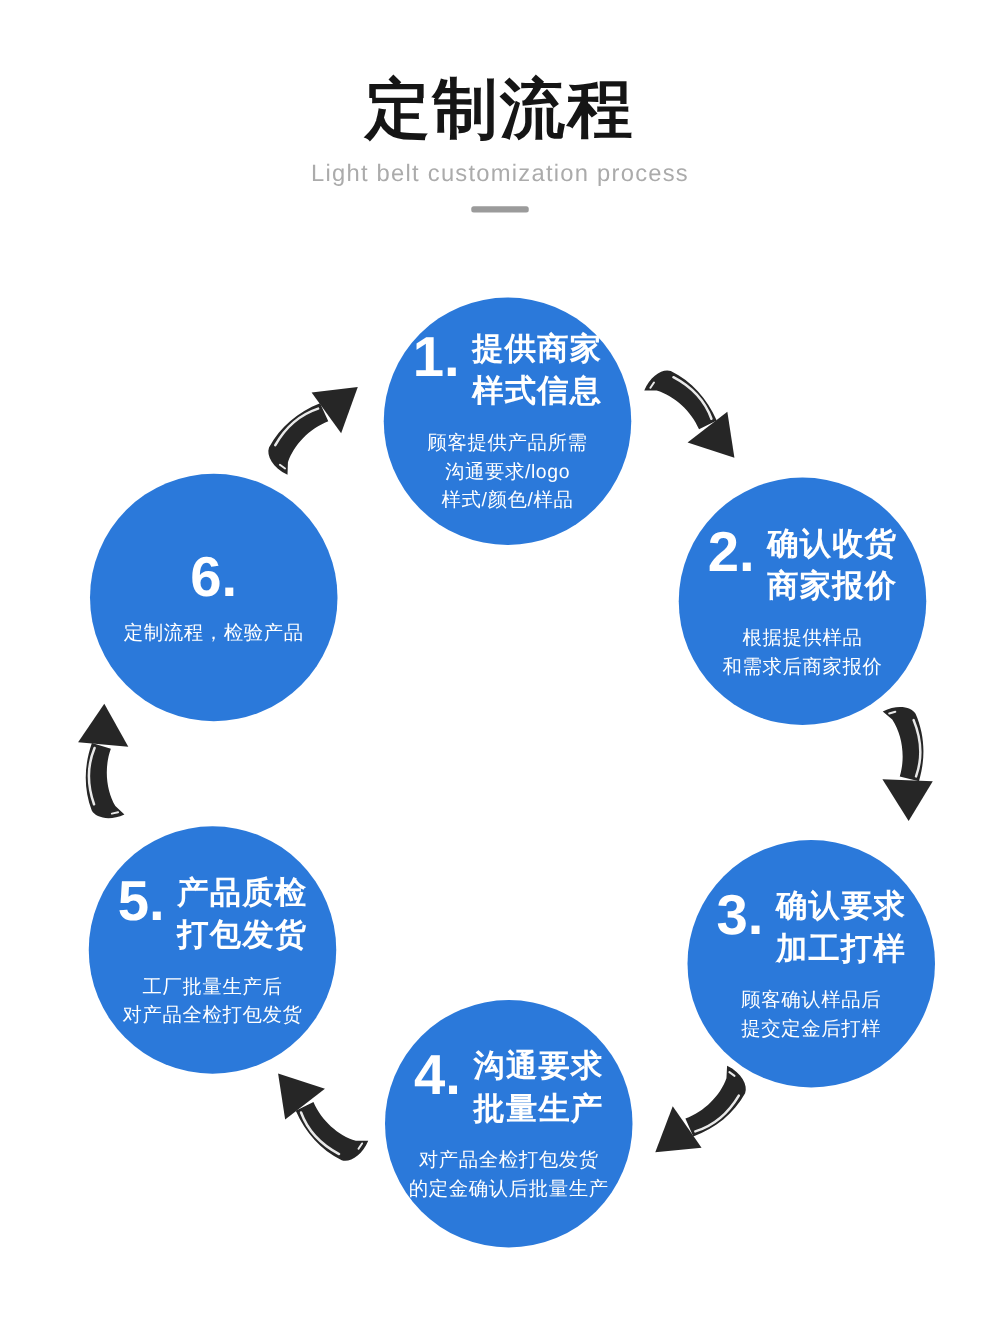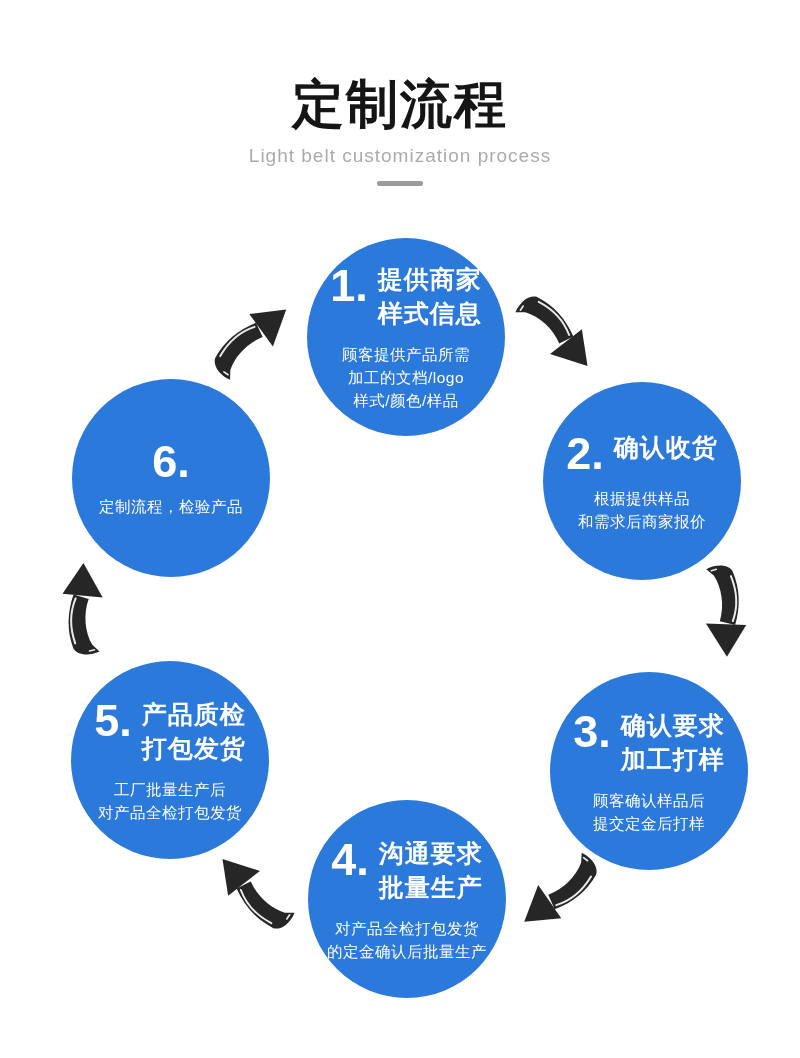--- a/index.html
+++ b/index.html
@@ -12,21 +12,21 @@
   }
   *{margin:0;padding:0;box-sizing:border-box;}
   html,body{background:#ffffff;}
   body{
     font-family:"Liberation Sans","DejaVu Sans",sans-serif;
     width:800px;height:1058px;position:relative;overflow:hidden;
   }
   .canvas{position:absolute;inset:0;background:var(--text-white,#fff);}
 
   
-  .header{position:absolute;top:16px;left:0;width:800px;text-align:center;}
+  .header{position:absolute;top:0;left:0;width:800px;text-align:center;}
   .page-title{
     margin-top:60px;font-size:52px;line-height:1.1;font-weight:900;
     color:var(--title-black,#151515);letter-spacing:2px;
   }
   .page-subtitle{
     margin-top:12px;font-size:19px;font-weight:400;
     color:var(--subtitle-gray,#ababab);letter-spacing:1px;
   }
   .title-divider{
     margin:14px auto 0 auto;width:46px;height:5px;border-radius:2px;
@@ -76,30 +76,31 @@
   <div class="step step-1">
     <div class="step-head">
       <span class="step-num">1.</span>
       <span class="step-title">
         <div>提供商家</div>
         <div>样式信息</div>
       </span>
     </div>
     <div class="step-desc">
       <div>顾客提供产品所需</div>
-      <div>加工的文档/logo</div>
+      <div>沟通要求/logo</div>
       <div>样式/颜色/样品</div>
     </div>
   </div>
 
   <div class="step step-2">
     <div class="step-head">
       <span class="step-num">2.</span>
       <span class="step-title">
         <div>确认收货</div>
+        <div>商家报价</div>
       </span>
     </div>
     <div class="step-desc">
       <div>根据提供样品</div>
       <div>和需求后商家报价</div>
     </div>
   </div>
 
   <div class="step step-3">
     <div class="step-head">

